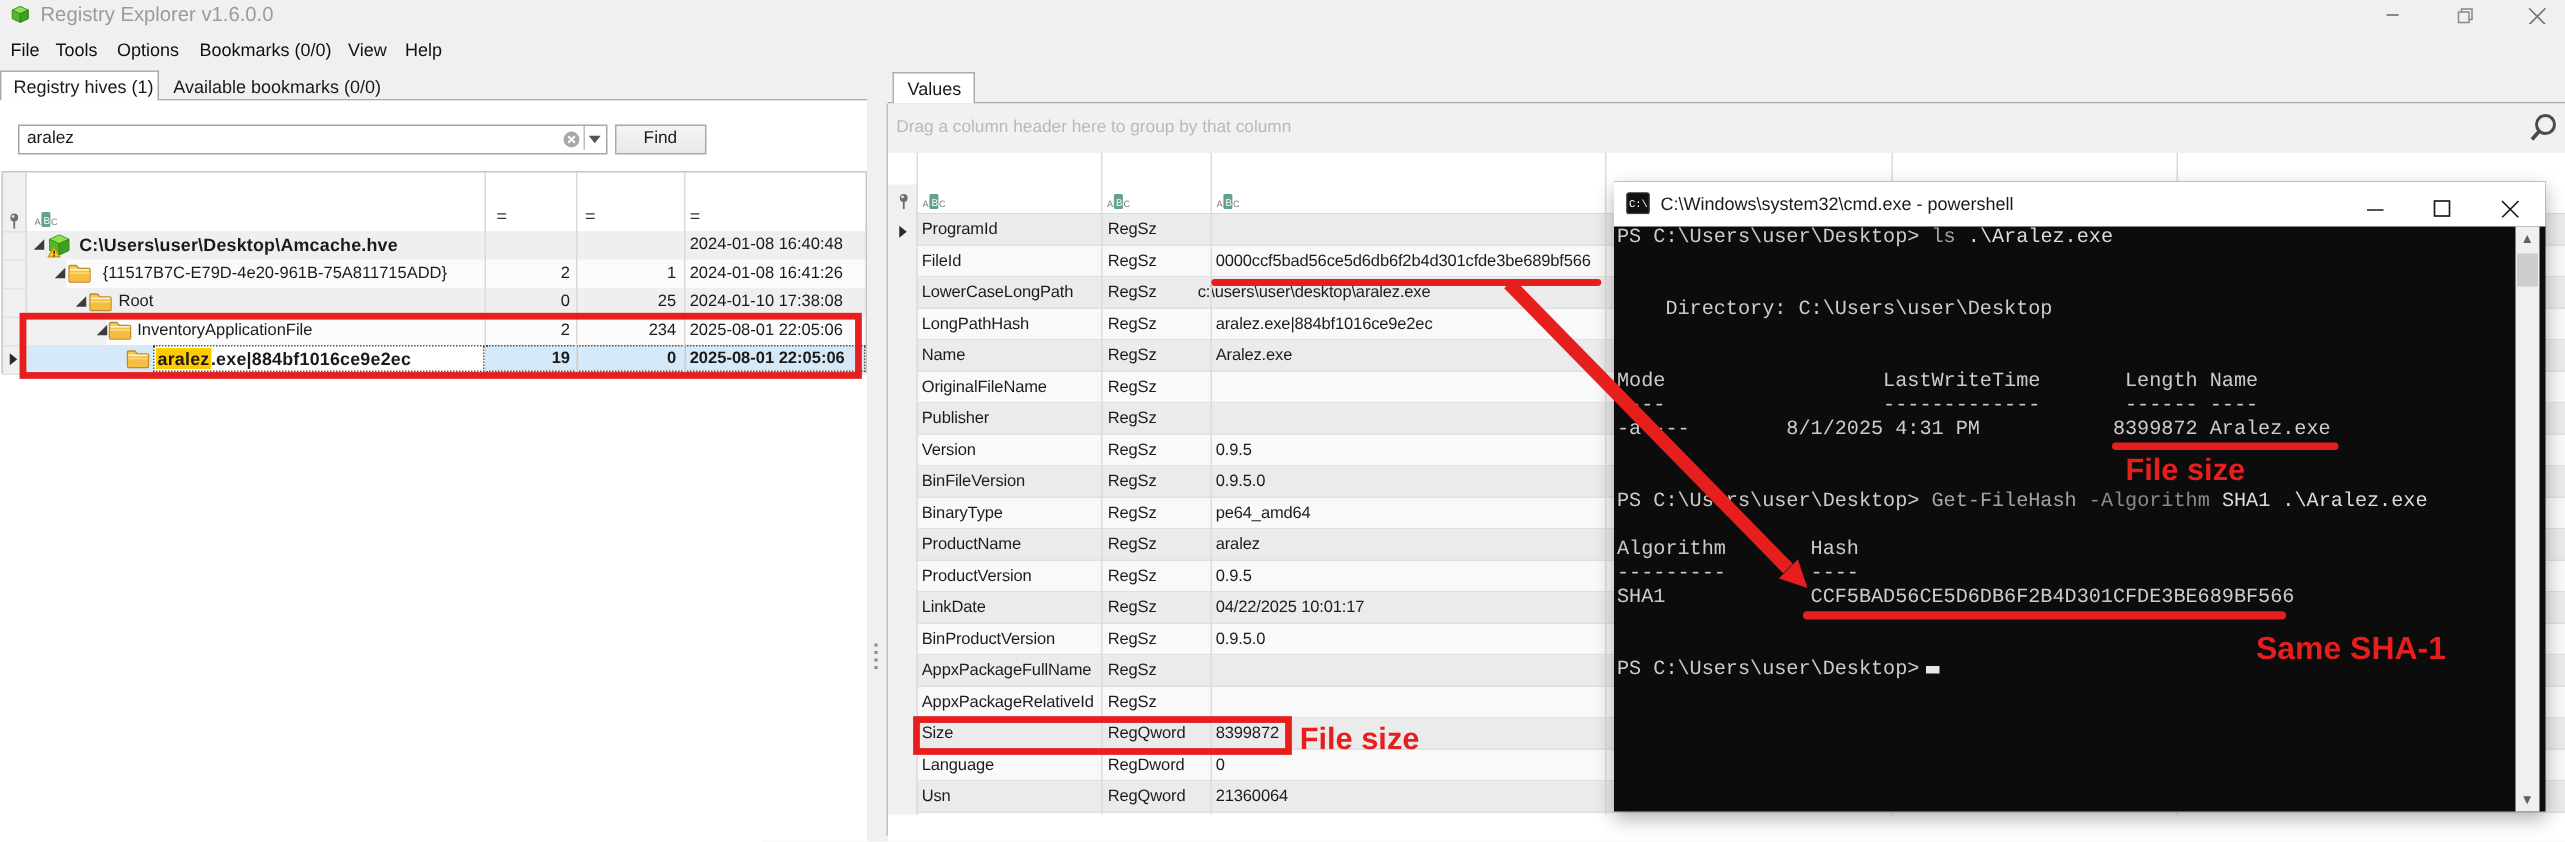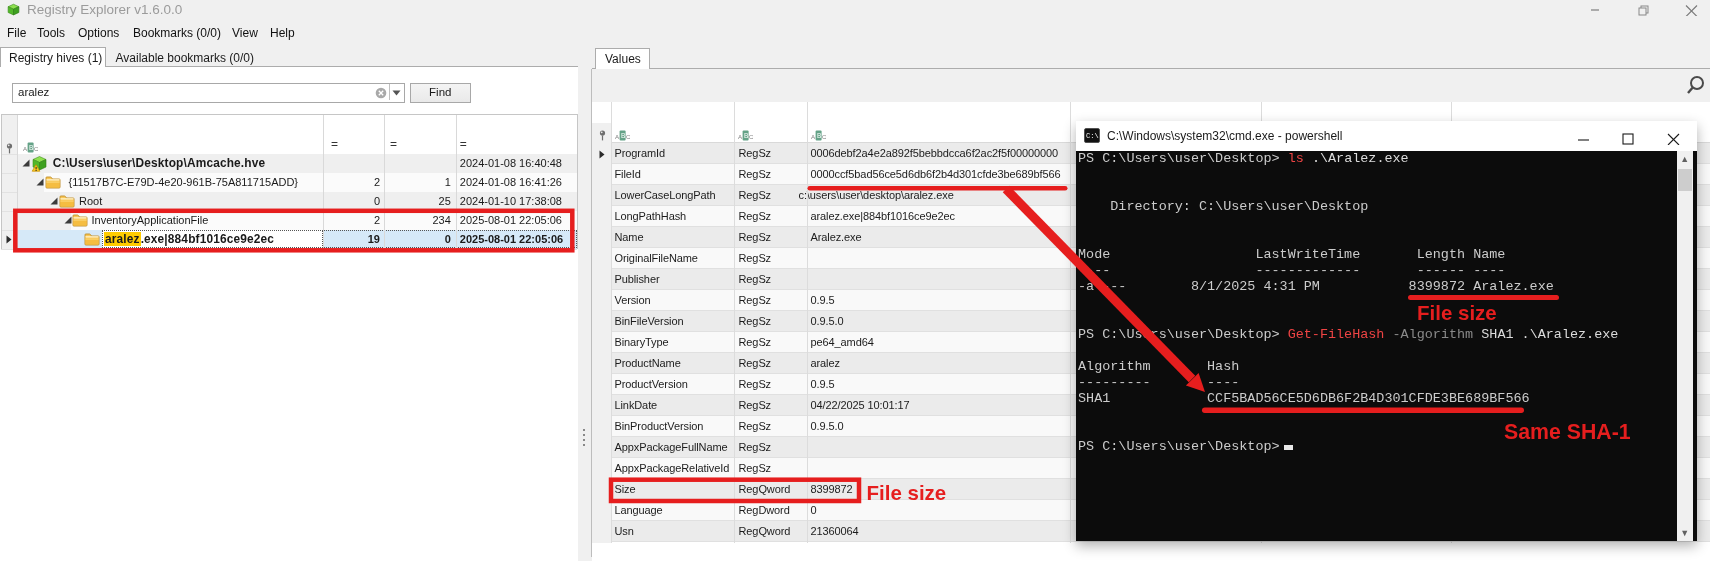--- a/index.html
+++ b/index.html
@@ -42,21 +42,21 @@
 .vrow { position:absolute; left:18.5px; width:1099.5px; height:20px; border-bottom:1px solid #e0e0e0; }
 .vc { position:absolute; top:0; font-size:11px; color:#1c1c1c; line-height:20px; white-space:pre; letter-spacing:-0.1px; }
 .vline { position:absolute; top:0; width:1px; height:440.5px; background:#dcdcdc; }
 #vgutter { position:absolute; left:0; top:20.5px; width:18.5px; height:420px; background:#f0f0f0; border-right:1px solid #d9d9d9; }
 
 
 #console { position:absolute; left:1076px; top:121px; width:620.6px; height:420px; background:#0c0c0c; box-shadow:0 5px 12px rgba(0,0,0,0.3); }
 #ctitle { position:absolute; left:0; top:0; width:620.6px; height:29.5px; background:#fff; }
 #ctitle .t { position:absolute; left:31px; top:8px; font-size:12px; color:#1a1a1a; }
 #cbody { position:absolute; left:2px; top:30px; font-family:"Liberation Mono", monospace; font-size:13.45px; line-height:16px; color:#cccccc; white-space:pre; }
-#cbody .y { color:#ef4444; }
+#cbody .y { color:#a3a3a3; }
 #cbody .dg { color:#8a8a8a; }
 #cbody .w { color:#dcdcdc; }
 .cur { display:inline-block; width:9.5px; height:5px; background:#e8e8e8; margin-left:-4px; }
 #cscroll { position:absolute; left:600.5px; top:29.5px; width:16.5px; height:390.5px; background:#f0f0f0; }
 .carr { position:absolute; left:0; width:16.5px; font-size:9px; color:#606060; text-align:center; }
 #cthumb { position:absolute; left:1.5px; top:18px; width:13.5px; height:22px; background:#cdcdcd; }
 
 
 #ann { position:absolute; left:0; top:0; width:1710px; height:561px; pointer-events:none; }
 </style></head>
@@ -218,20 +218,23 @@
   <div class="abs" style="left:583px;top:429px;width:2px;height:2px;background:#888"></div>
   <div class="abs" style="left:583px;top:434px;width:2px;height:2px;background:#888"></div>
   <div class="abs" style="left:583px;top:439px;width:2px;height:2px;background:#888"></div>
   <div class="abs" style="left:583px;top:444px;width:2px;height:2px;background:#888"></div>
 
   <div class="tabline" style="left:592px;top:68px;width:1118px"></div>
   <div class="atab" style="left:595px;top:48px;width:53px;height:20px"></div>
   <div class="tab" style="left:605px;top:52px">Values</div>
 
   <div class="abs" style="left:591px;top:68.5px;width:1px;height:488px;background:#bdbdbd"></div>
+  <div id="groupband">
+      <span>Drag a column header here to group by that column</span>
+    </div>
   <svg class="abs" style="left:1685px;top:75px" width="21" height="21" viewBox="0 0 21 21">
     <circle cx="12" cy="8" r="6" fill="none" stroke="#4a4a4a" stroke-width="2"></circle>
     <line x1="7.5" y1="12.8" x2="3" y2="18" stroke="#4a4a4a" stroke-width="2.4"></line>
   </svg>
 
   <div class="abs" style="left:592px;top:542.5px;width:1118px;height:18.5px;background:#fff"></div>
   <div id="vgrid">
     <div class="vfilter"></div>
     <div id="vgutter"></div>
     <div class="abs" style="left:23px;top:25px"><svg width="15" height="11" viewBox="0 0 15 11">
@@ -253,21 +256,20 @@
 <text x="11" y="8.7" font-family="Liberation Sans, sans-serif" font-size="6.2" fill="#808080">C</text>
 </svg></div>
     <div class="abs" style="left:6px;top:25px"><svg width="9" height="11" viewBox="0 0 9 11">
 <circle cx="4.5" cy="3" r="2.6" fill="#6e6e6e"></circle>
 <circle cx="3.7" cy="2.3" r="0.9" fill="#fff" opacity="0.85"></circle>
 <rect x="3.9" y="5.4" width="1.2" height="5" fill="#6e6e6e"></rect>
 </svg></div>
     <div class="vrow" style="top:41.0px;background:#ebebeb">
 <span class="vc" style="left:4px">ProgramId</span>
 <span class="vc" style="left:128px">RegSz</span>
-<span class="vc" style="left:200px">0006debf2a4e2a892f5bebbdcca6f2ac2f5f00000000</span>
 </div>
 <div class="vrow" style="top:62.0px;background:#f9f9f9">
 <span class="vc" style="left:4px">FileId</span>
 <span class="vc" style="left:128px">RegSz</span>
 <span class="vc" style="left:200px">0000ccf5bad56ce5d6db6f2b4d301cfde3be689bf566</span>
 </div>
 <div class="vrow" style="top:83.0px;background:#ebebeb">
 <span class="vc" style="left:4px">LowerCaseLongPath</span>
 <span class="vc" style="left:128px">RegSz</span>
 <span class="vc" style="left:188px">c:\users\user\desktop\aralez.exe</span>

